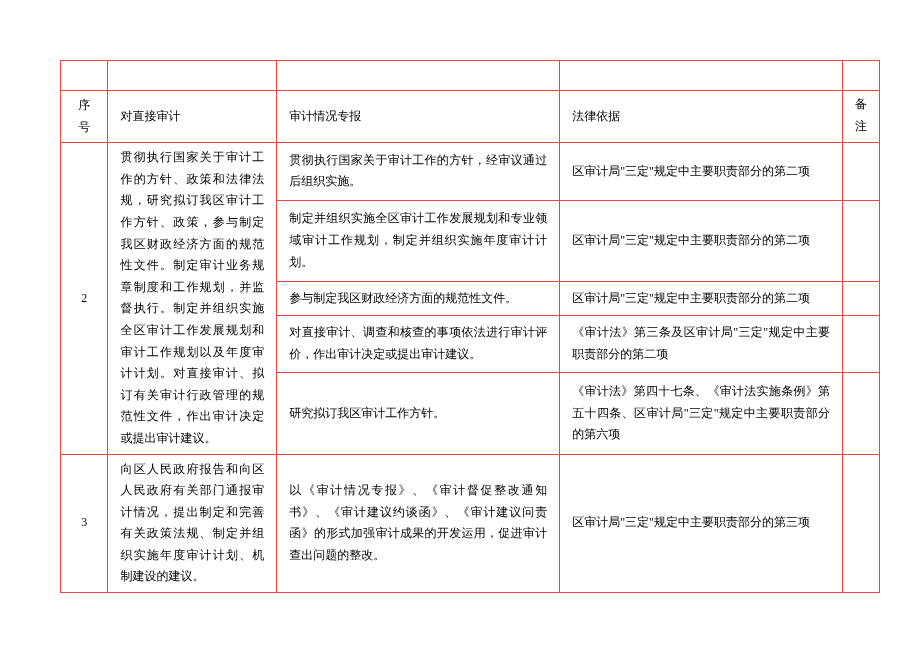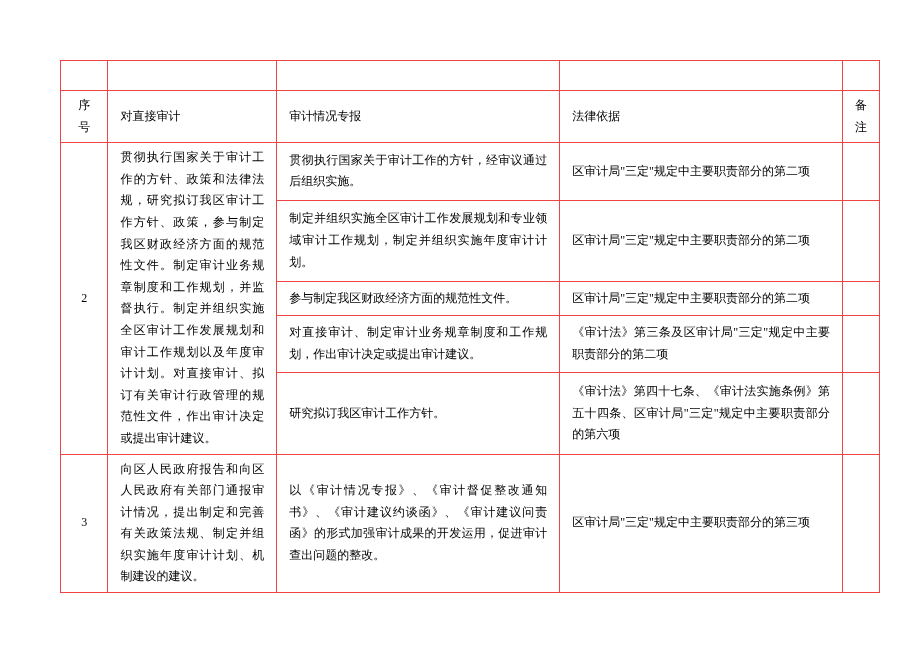--- a/index.html
+++ b/index.html
@@ -20,21 +20,21 @@
       padding: 4px 12px;
       vertical-align: middle;
       line-height: 1.8;
       word-break: break-all;
     }
     th { font-weight: normal; text-align: center; }
     .col-seq   { width: 45px; text-align: center; }
     .col-duty  { width: 160px; text-align: justify; text-justify: inter-ideograph; }
     .col-work  { width: 268px; text-align: justify; text-justify: inter-ideograph; }
     .col-law   { width: 268px; text-align: justify; text-justify: inter-ideograph; }
-    .col-note  { width: 35px; text-align: center; }
+    .col-note  { width: 35px; text-align: center; font-family: Liberation Mono, monospace; }
     .blank-top td { height: 30px; }
   </style>
 </head>
 <body>
 
 <table>
   <tbody>
       <tr class="blank-top">
     <td class="col-seq"></td>
     <td class="col-duty"></td>
@@ -64,21 +64,21 @@
     <td class="col-note"></td>
   </tr>
 
   <tr>
     <td class="col-work">参与制定我区财政经济方面的规范性文件。</td>
     <td class="col-law">区审计局"三定"规定中主要职责部分的第二项</td>
     <td class="col-note"></td>
   </tr>
 
   <tr>
-    <td class="col-work">对直接审计、制定审计业务规章制度和工作规划，作出审计决定或提出审计建议。</td>
+    <td class="col-work">对直接审计、调查和核查的事项依法进行审计评价，作出审计决定或提出审计建议。</td>
     <td class="col-law">《审计法》第三条及区审计局"三定"规定中主要职责部分的第二项</td>
     <td class="col-note"></td>
   </tr>
 
   <tr>
     <td class="col-work">研究拟订我区审计工作方针。</td>
     <td class="col-law">《审计法》第四十七条、《审计法实施条例》第五十四条、区审计局"三定"规定中主要职责部分的第六项</td>
     <td class="col-note"></td>
   </tr>
 

